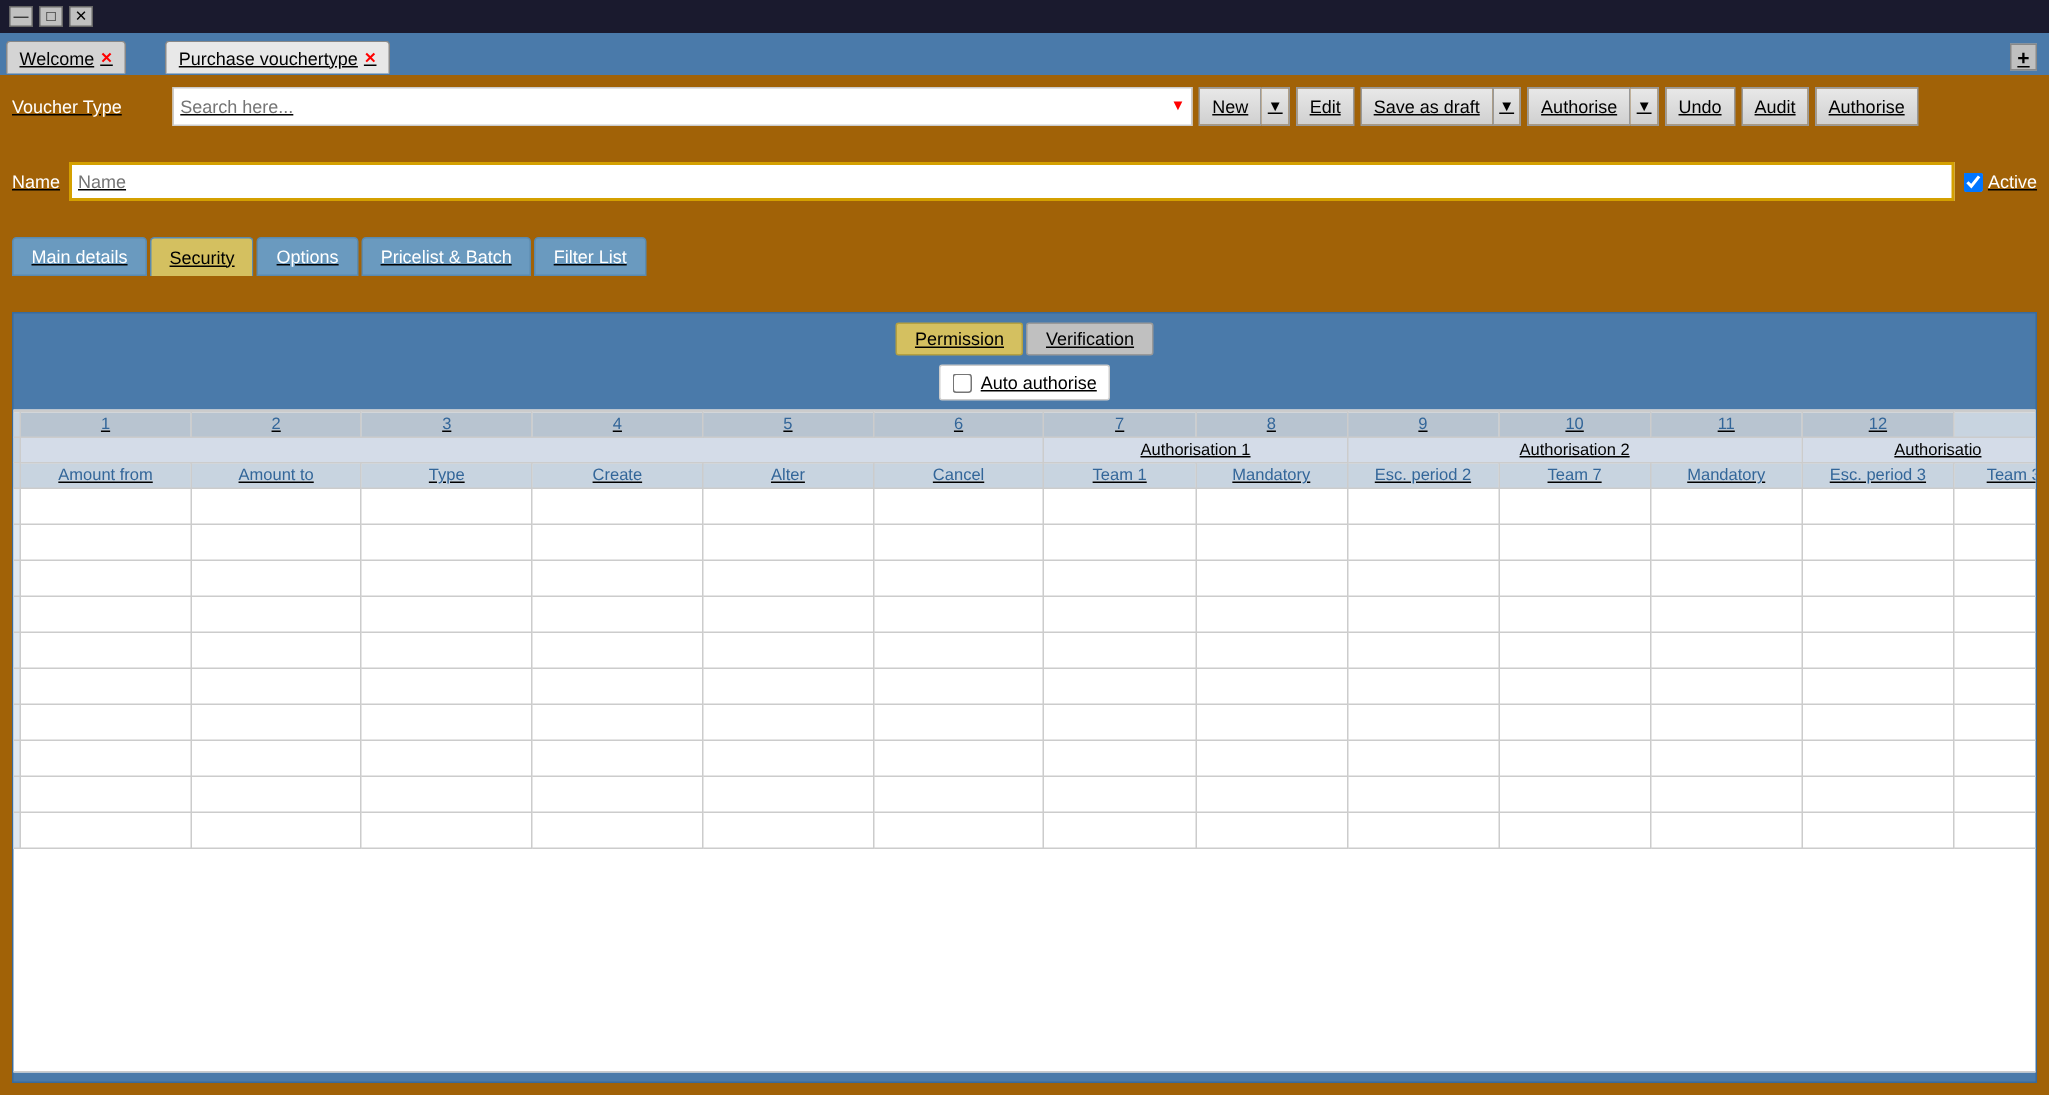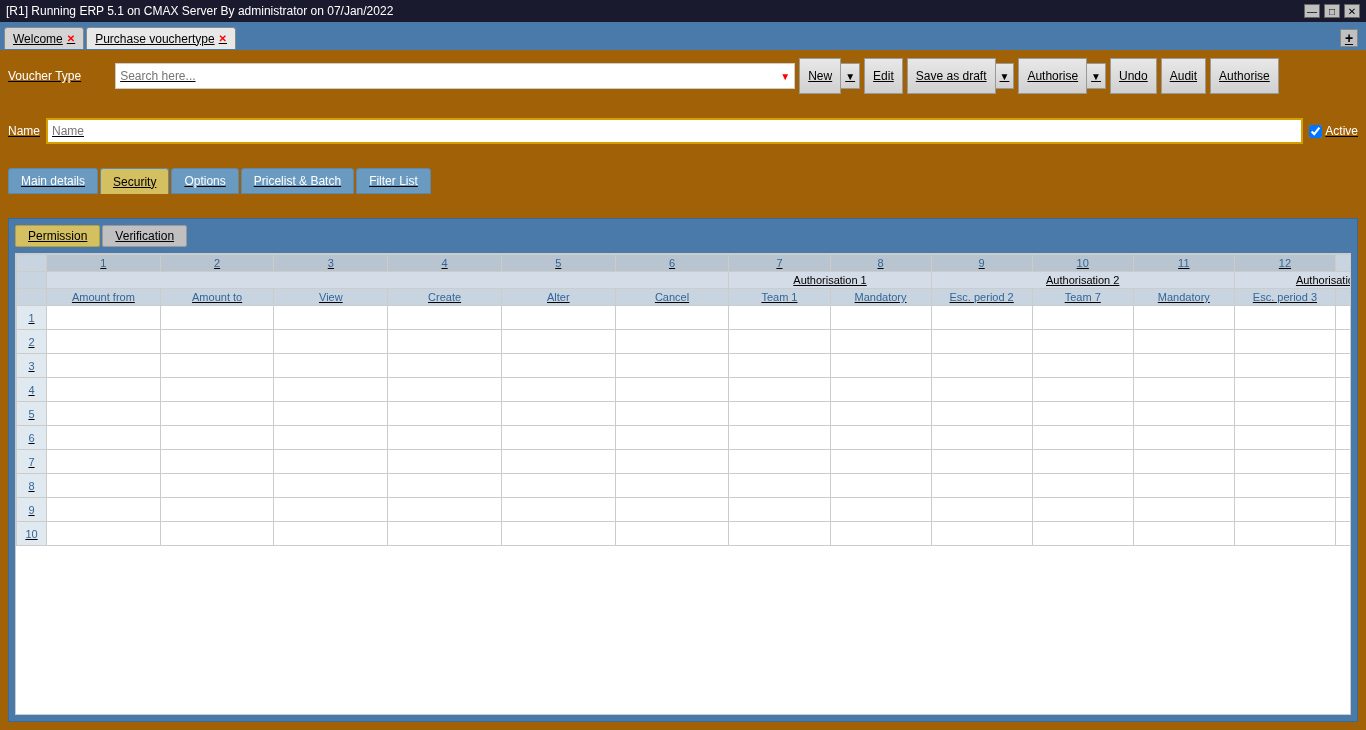--- a/index.html
+++ b/index.html
@@ -45,21 +45,21 @@
     }
     .window-tab {
       background: #d4d4d4;
       border: 1px solid #888;
       border-bottom: none;
       padding: 2px 8px;
       display: flex; align-items: center; gap: 4px;
       height: 22px; cursor: pointer; font-size: 11px;
       border-radius: 3px 3px 0 0;
     }
-    .window-tab.active { background: #e8e8e8; }
+    .window-tab.active { background: #e8e8e8; margin-left: 24px; }
     .window-tab .tab-close {
       color: red; font-size: 10px; cursor: pointer; font-weight: bold;
     }
     .tab-add {
       background: #c0c0c0; border: 1px solid #888;
       width: 18px; height: 18px; display: flex; align-items: center; justify-content: center;
       cursor: pointer; margin-left: auto; margin-right: 4px; font-size: 14px; font-weight: bold;
     }
 
     
@@ -98,21 +98,21 @@
     }
     .search-dropdown-arrow {
       position: absolute; right: 4px; top: 50%; transform: translateY(-50%);
       color: red; font-size: 10px;
     }
     .btn-group { display: flex; align-items: center; }
     .btn {
       background: linear-gradient(to bottom, #e8e8e8, #d0d0d0);
       border: 1px solid #999;
       padding: 4px 8px;
-      height: 36px;
+      height: 26px;
       cursor: pointer;
       white-space: nowrap;
       font-size: 12px;
       display: flex; align-items: center; text-align: right;
     }
     .btn-arrow {
       background: linear-gradient(to bottom, #e8e8e8, #d0d0d0);
       border: 1px solid #999;
       border-left: none;
       padding: 4px 4px;
@@ -167,20 +167,21 @@
     
     #panel {
       background: #4a7aaa;
       flex: 1;
       border: 1px solid #3a6a9a;
       display: flex;
       flex-direction: column;
       gap: 6px;
       padding: 6px;
       overflow: hidden;
+      align-items: center;
     }
 
     
     #sub-tabs {
       display: flex; gap: 2px;
     }
     .sub-tab {
       padding: 3px 12px;
       background: #d4c060;
       border: 1px solid #b4a040;
@@ -232,21 +233,20 @@
       width: 30px;
       color: #336699;
       font-size: 11px;
     }
     .data-row td { height: 24px; }
   </style>
 </head>
 <body>
 
 <div id="title-bar">
-  <span>[R1] Running ERP 5.1 on CMAX Server By administrator on 07/Jan/2022</span>
   <div id="title-bar-controls">
     <div class="title-btn">—</div>
     <div class="title-btn">□</div>
     <div class="title-btn">✕</div>
   </div>
 </div>
 
 <div id="main-window">
 
   <div id="tab-bar">
@@ -304,20 +304,24 @@
       <div class="nav-tab">Filter List</div>
     </div>
 
     <div id="panel">
 
       <div id="sub-tabs">
         <div class="sub-tab active">Permission</div>
         <div class="sub-tab">Verification</div>
       </div>
 
+      <div id="auto-auth">
+        <input type="checkbox" style="">
+        <span>Auto authorise</span>
+      </div>
 
       <div id="grid-wrapper">
         <table>
           <thead>
 
             <tr>
               <th style="background:#c8d4e0; width:30px;"></th>
               <th class="col-num" style="color:#336699;">1</th>
               <th class="col-num" style="color:#336699;">2</th>
               <th class="col-num" style="color:#336699;">3</th>
@@ -338,21 +342,21 @@
               <td colspan="6" style="background:#d4dce8; border:1px solid #ccc; text-align:center; font-size:11px;"></td>
               <td colspan="2" style="background:#d4dce8; border:1px solid #ccc; text-align:center; font-size:11px;">Authorisation 1</td>
               <td colspan="3" style="background:#d4dce8; border:1px solid #ccc; text-align:center; font-size:11px;">Authorisation 2</td>
               <td colspan="2" style="background:#d4dce8; border:1px solid #ccc; text-align:center; font-size:11px;">Authorisatio</td>
             </tr>
 
             <tr>
               <th style="background:#c8d4e0;"></th>
               <th>Amount from</th>
               <th>Amount to</th>
-              <th>View</th>
+              <th>Type</th>
               <th>Create</th>
               <th>Alter</th>
               <th>Cancel</th>
               <th>Team 1</th>
               <th>Mandatory</th>
               <th>Esc. period 2</th>
               <th>Team 7</th>
               <th>Mandatory</th>
               <th>Esc. period 3</th>
               <th>Team 3</th>

